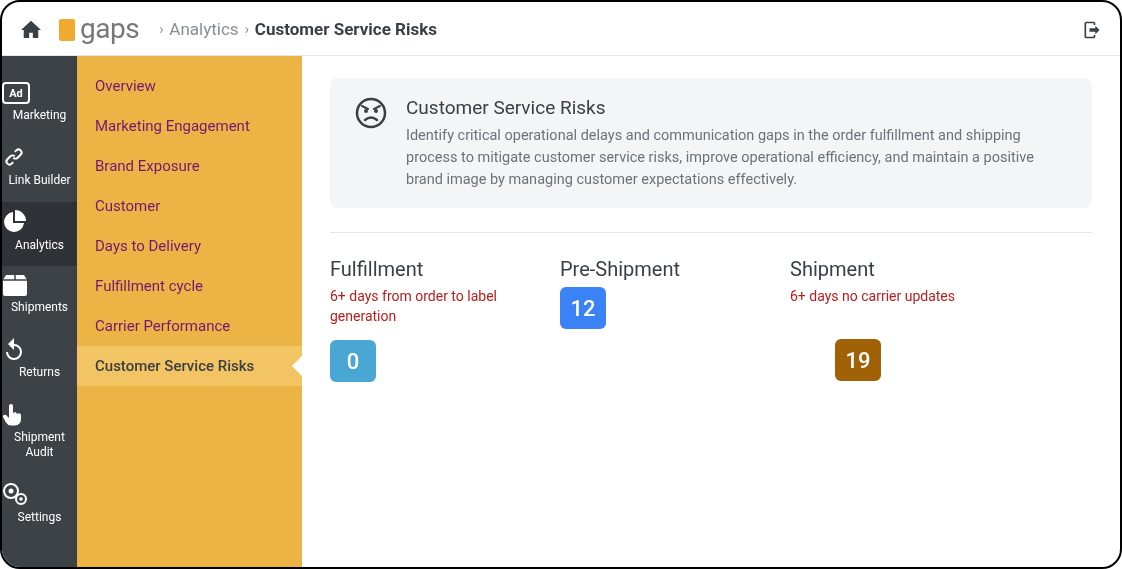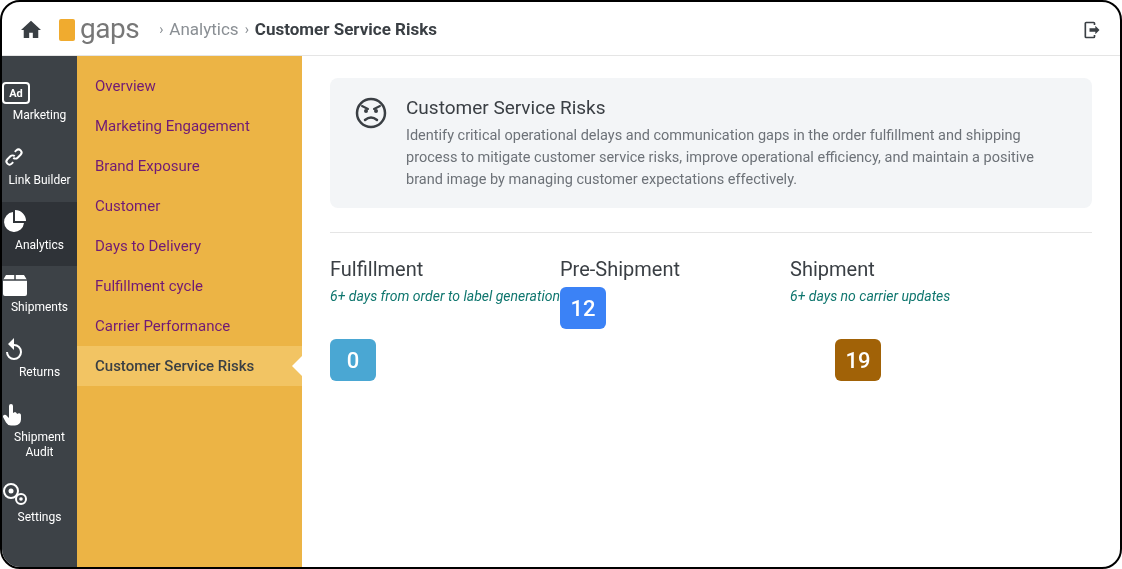--- a/index.html
+++ b/index.html
@@ -35,21 +35,21 @@
   .banner { background:#f3f5f7; border-radius:8px; padding:18px 24px; display:flex; gap:18px; }
   .banner-icon { flex:0 0 auto; color:#3a3f44; }
   .banner-title { font-size:19px; color:#3a3f44; margin-bottom:6px; }
   .banner-desc { font-size:14.5px; color:#6d7278; line-height:1.5; }
 
   hr.divider { border:none; border-top:1px solid #e5e5e5; margin:24px 0; }
 
   .metrics { display:flex; }
   .metric { flex:0 0 230px; }
   .metric-title { font-size:20px; color:#3a3f44; margin-bottom:6px; }
-  .metric-desc { font-size:14px; color:#0f766e; line-height:1.4; margin-bottom:14px; min-height:38px;font-style:italic; }
+  .metric-desc { font-size:14px; color:#b91c1c; line-height:1.4; margin-bottom:14px; min-height:38px; }
   .metric-badge { display:inline-flex; align-items:center; justify-content:center; min-width:46px; height:42px; padding:0 10px; border-radius:6px; color:#fff; font-size:22px; font-weight:500; }
   .m-blue   { background:#4aa7d3; }
   .m-teal   { background:#3b82f6; }
   .m-orange { background:#a16207;margin-left:45px; }
 
   svg { display:block; }
 </style>
 </head>
 <body>
 

